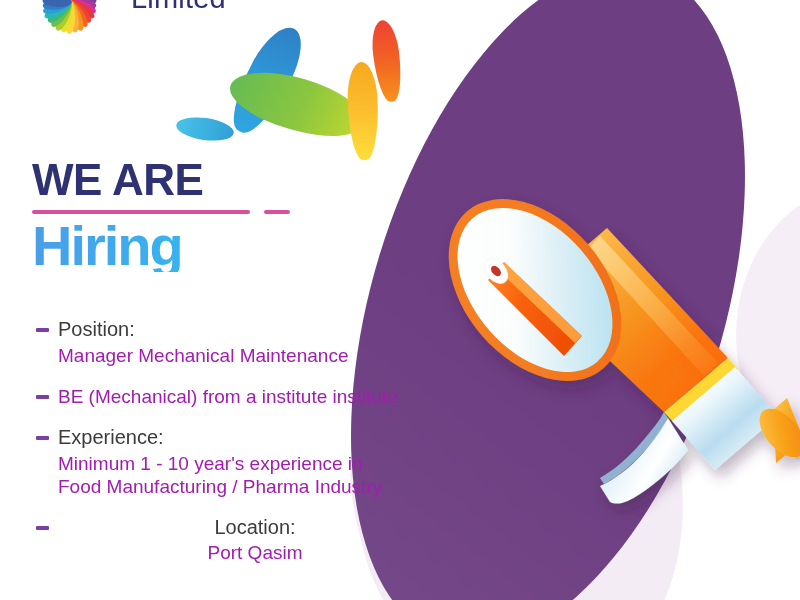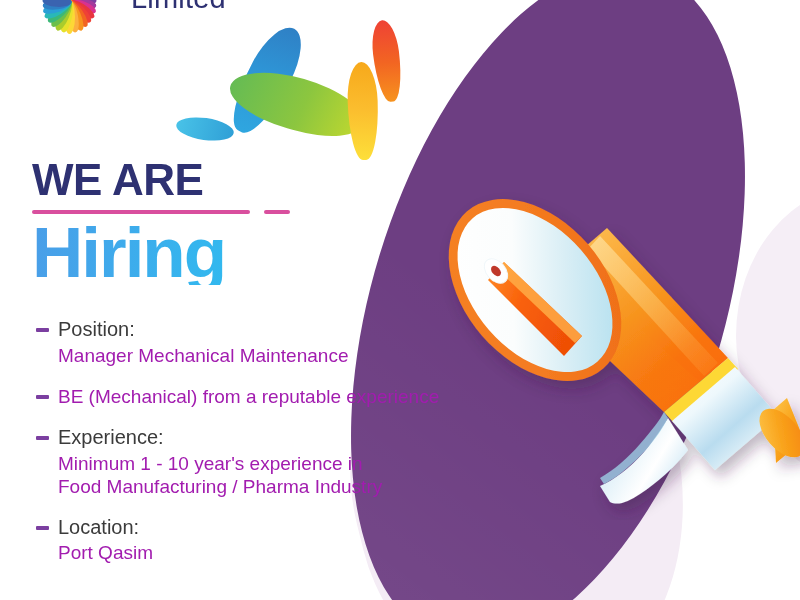--- a/index.html
+++ b/index.html
@@ -173,21 +173,21 @@
     border-radius: 2px;
   }
   .rule-dash {
     position: absolute;
     left: 232px; top: 2px;
     width: 26px; height: 4px;
     background: #d94f9e;
     border-radius: 2px;
   }
   .hiring {
-    font-size: 71px;
+    font-size: 56px;
     font-weight: bold;
     line-height: 0.92;
     letter-spacing: -2px;
     font-family: "Liberation Sans", "DejaVu Sans", sans-serif;
     background: linear-gradient(95deg, #4a9ee8 0%, #35b5ee 48%, #24c6f2 100%);
     -webkit-background-clip: text;
     background-clip: text;
     color: transparent;
     -webkit-text-fill-color: transparent;
   }
@@ -197,21 +197,21 @@
     position: absolute;
     left: 32px;
     top: 318px;
     width: 420px;
   }
   .detail-item {
     position: relative;
     padding-left: 26px;
     margin-bottom: 18px;
   }
-  .detail-item:last-child { margin-bottom: 0; }
+  .detail-item:last-child { margin-bottom: 0; text-align: center; }
   .dash-bullet {
     position: absolute;
     left: 4px;
     top: 10px;
     width: 13px;
     height: 4px;
     background: #7b3fa0;
     border-radius: 1px;
   }
   .detail-label {
@@ -294,21 +294,21 @@
   <div class="details">
 
     <div class="detail-item">
       <span class="dash-bullet"></span>
       <div class="detail-label">Position:</div>
       <div class="detail-value">Manager Mechanical Maintenance</div>
     </div>
 
     <div class="detail-item">
       <span class="dash-bullet"></span>
-      <div class="detail-value">BE (Mechanical) from a reputable experience</div>
+      <div class="detail-value">BE (Mechanical) from a institute institute</div>
     </div>
 
     <div class="detail-item">
       <span class="dash-bullet"></span>
       <div class="detail-label">Experience:</div>
       <div class="detail-value">Minimum 1 - 10 year's experience in
 Food Manufacturing / Pharma Industry</div>
     </div>
 
     <div class="detail-item">

